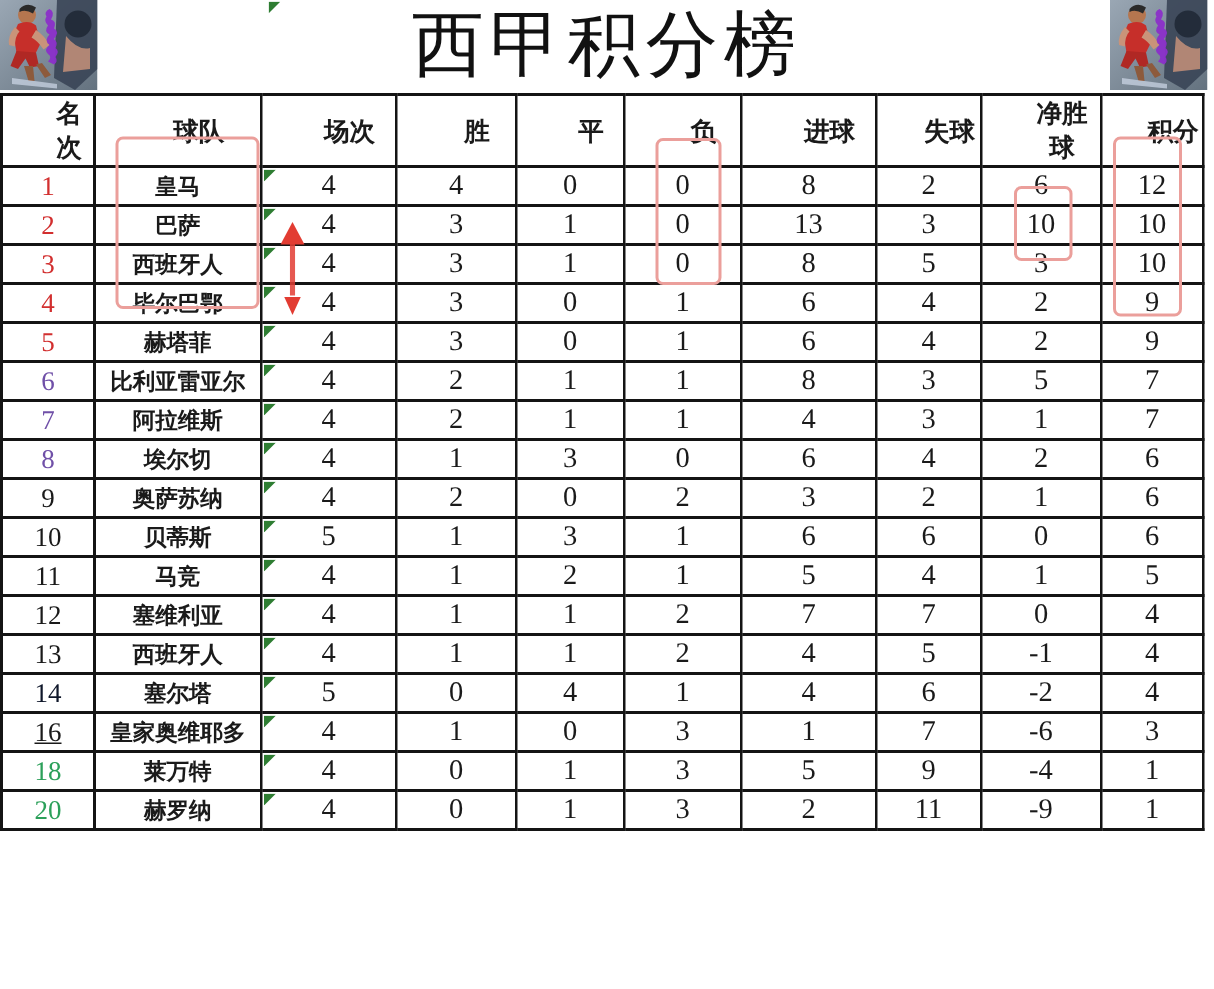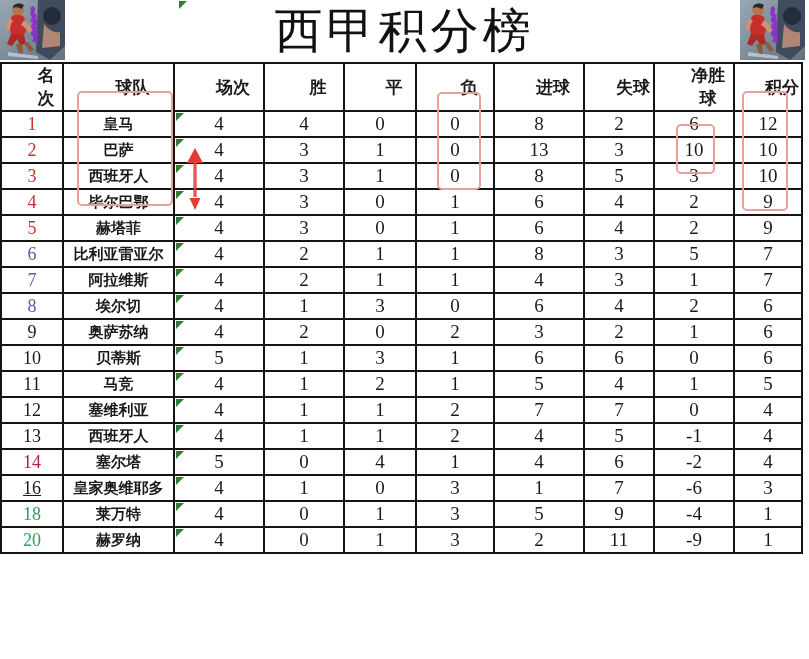--- a/index.html
+++ b/index.html
@@ -287,21 +287,21 @@
           <td class="col-played has-flag"><span>4</span></td>
           <td class="col-wins"><span>1</span></td>
           <td class="col-draws"><span>1</span></td>
           <td class="col-losses"><span>2</span></td>
           <td class="col-goals-for"><span>4</span></td>
           <td class="col-goals-against"><span>5</span></td>
           <td class="col-goal-diff"><span>-1</span></td>
           <td class="col-points"><span>4</span></td>
         </tr>
         <tr>
-          <td class="col-rank"><span style="color: #be185d;">14</span></td>
+          <td class="col-rank"><span style="color: #0f172a;">14</span></td>
           <td class="col-team"><span>塞尔塔</span></td>
           <td class="col-played has-flag"><span>5</span></td>
           <td class="col-wins"><span>0</span></td>
           <td class="col-draws"><span>4</span></td>
           <td class="col-losses"><span>1</span></td>
           <td class="col-goals-for"><span>4</span></td>
           <td class="col-goals-against"><span>6</span></td>
           <td class="col-goal-diff"><span>-2</span></td>
           <td class="col-points"><span>4</span></td>
         </tr>

